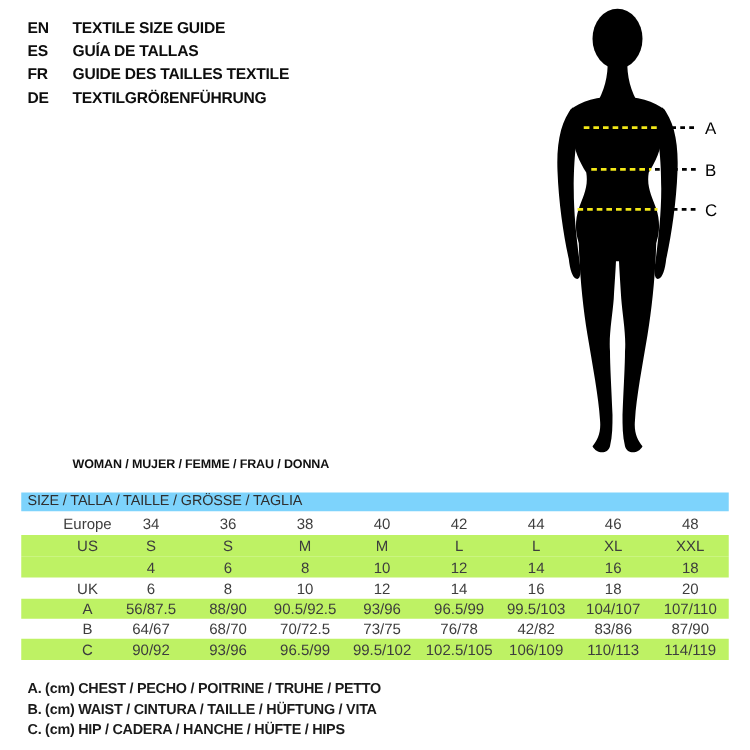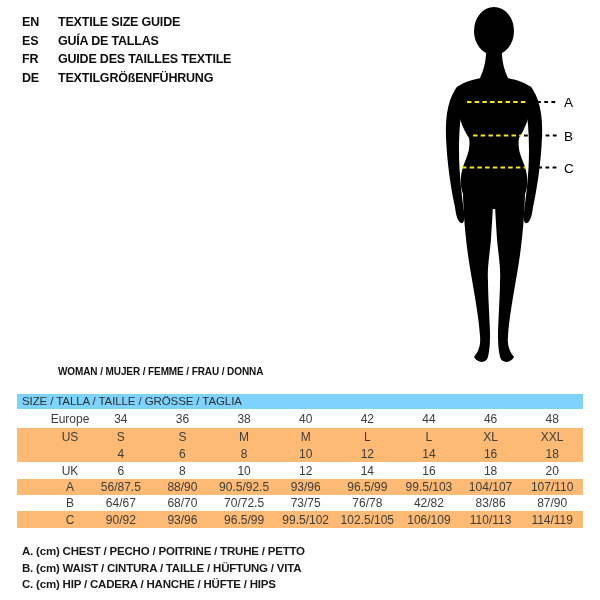--- a/index.html
+++ b/index.html
@@ -41,21 +41,21 @@
   .thead {
     background:#7dd3fc; height:15px; line-height:15px;
     padding-left:5px; font-size:11.5px; color:#2f2f2f; letter-spacing:-0.1px;
   }
   .tr {
     display:grid; grid-template-columns:73px repeat(8,1fr);
     align-items:center; height:17px;
   }
   .tr.tall { height:19px; }
   .tr.slim { height:16px; }
-  .tr.shade { background:#fdba74; }
+  .tr.shade { background:#bef264; }
   .tc { text-align:center; white-space:nowrap; }
   .tc.label { text-align:center; padding-left:5px;margin-left:28px; }
 
   
   .notes { position:absolute; left:22px; top:543px; }
   .note-line {
     font-size:11.5px; font-weight:700; line-height:16.5px;
     letter-spacing:-0.2px; color:#1a1a1a;
   }
 </style>

